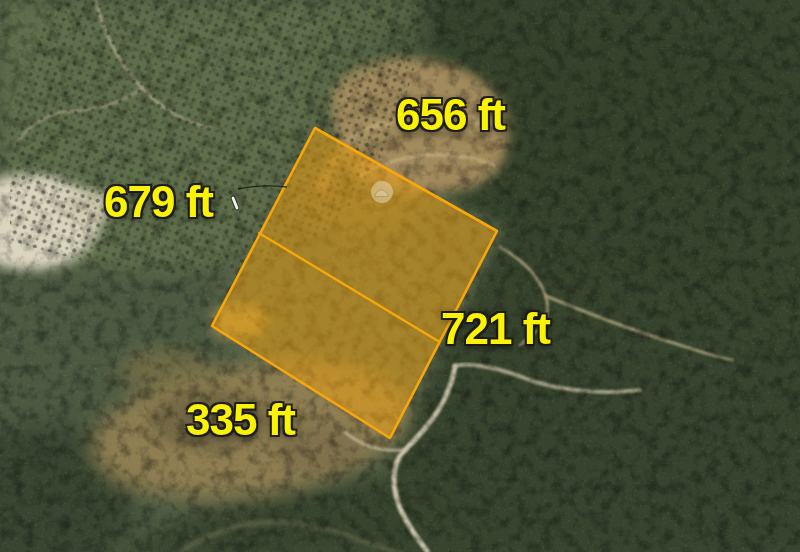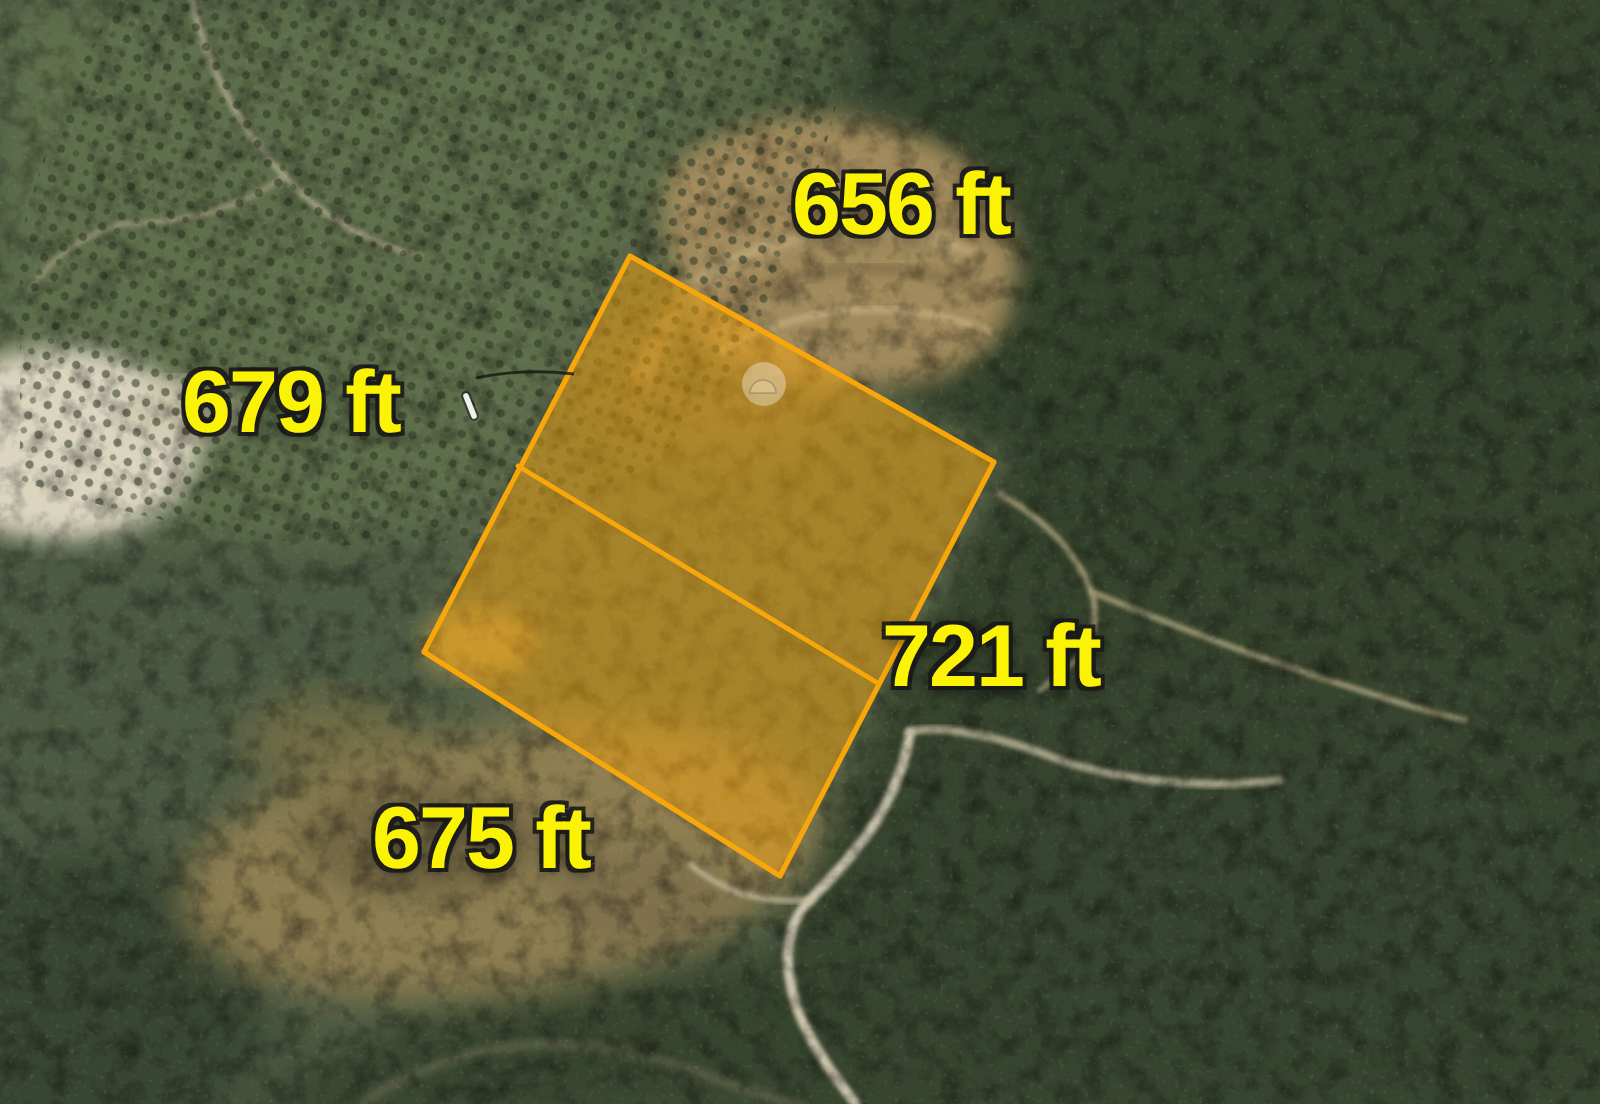--- a/index.html
+++ b/index.html
@@ -8,22 +8,22 @@
     background:#4d5a42;font-family:"Liberation Sans",sans-serif;cursor:grab;
   }
   .map svg{position:absolute;left:0;top:0;display:block;}
   .m-label{
     position:absolute;font-weight:700;font-size:44px;line-height:1;
     color:#FBF304;letter-spacing:-1px;white-space:nowrap;user-select:none;
     text-shadow:-2px -2px 0 rgba(25,25,25,.9), 2px -2px 0 rgba(25,25,25,.9),
                 -2px 2px 0 rgba(25,25,25,.9), 2px 2px 0 rgba(25,25,25,.9),
                 0 3px 7px rgba(0,0,0,.55);
   }
-  .m-label.pos-top{left:396px;top:81px;}
-  .m-label.pos-left{left:91px;top:180px;}
+  .m-label.pos-top{left:396px;top:93px;}
+  .m-label.pos-left{left:104px;top:180px;}
   .m-label.pos-right{left:441px;top:307px;}
   .m-label.pos-bottom{left:186px;top:398px;}
 </style>
 </head>
 <body>
 
 <div class="map">
 
   <svg width="800" height="552" viewBox="0 0 800 552">
     <defs>
@@ -125,15 +125,15 @@
     <g>
       <path d="M238,189 C252,186 270,185 287,187" stroke="#15150f" stroke-width="1.4" fill="none" opacity="0.8"></path>
       <line x1="233" y1="198" x2="237" y2="208" stroke="#111" stroke-width="5" opacity="0.5" stroke-linecap="round"></line>
       <line x1="233" y1="198" x2="237" y2="208" stroke="#f2f2ec" stroke-width="2.8" stroke-linecap="round"></line>
     </g>
   </svg>
 
   <div class="m-label pos-top">656 ft</div>
   <div class="m-label pos-left">679 ft</div>
   <div class="m-label pos-right">721 ft</div>
-  <div class="m-label pos-bottom">675 ft</div>
+  <div class="m-label pos-bottom">335 ft</div>
 
 </div>
 
 </body></html>

